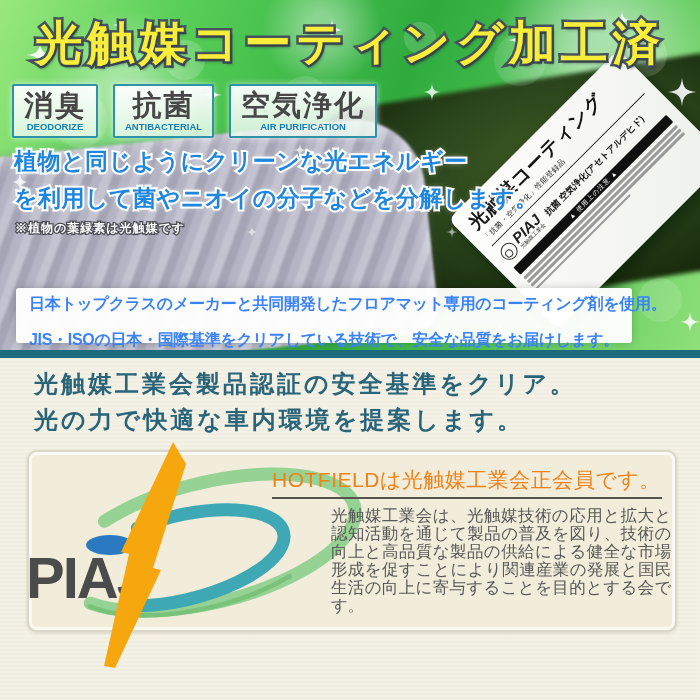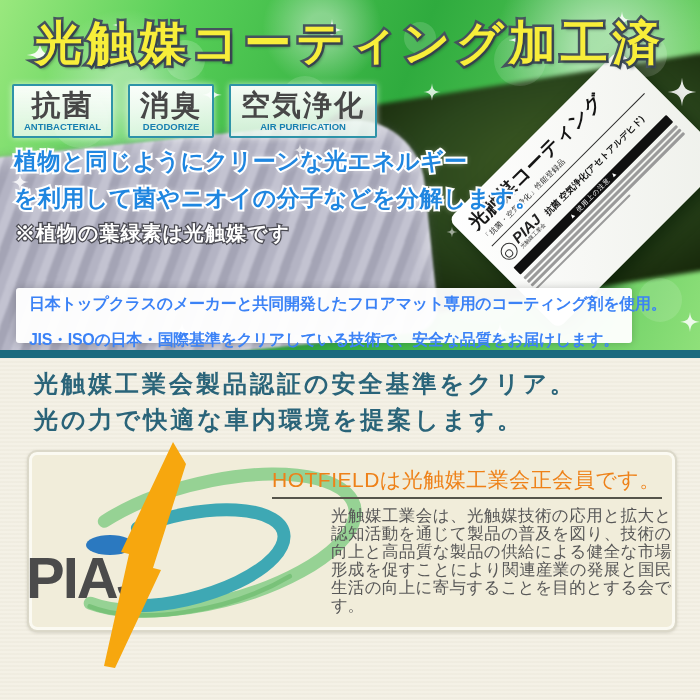--- a/index.html
+++ b/index.html
@@ -34,21 +34,21 @@
     background:linear-gradient(180deg,rgba(255,255,255,.95),rgba(235,250,240,.82));
     box-shadow:0 0 6px rgba(255,255,255,.6);}
   .feature-jp{font-size:29px;font-weight:bold;color:#474747;letter-spacing:2px;line-height:32px;white-space:nowrap;}
   .feature-en{font-size:9.5px;font-weight:bold;color:#177fb0;letter-spacing:0;white-space:nowrap;}
 
   .lead{position:absolute;left:14px;font-size:23px;font-weight:bold;color:#1f86e0;white-space:nowrap;
     -webkit-text-stroke:4px #ffffff;paint-order:stroke fill;letter-spacing:.5px;
     text-shadow:0 0 6px rgba(255,255,255,.9);}
   .lead1{top:146px;}
   .lead2{top:183px;}
-  .note{position:absolute;left:15px;top:220px;font-size:20px;font-weight:bold;color:#ffffff;white-space:nowrap;
+  .note{position:absolute;left:15px;top:220px;font-size:12px;font-weight:bold;color:#ffffff;white-space:nowrap;
     -webkit-text-stroke:2.5px #4a4a52;paint-order:stroke fill;letter-spacing:1px;}
 
   
   .card{position:absolute;left:468px;top:112px;width:240px;height:155px;transform:rotate(-45deg);
     background:linear-gradient(135deg,#ffffff,#eef0ea);border-radius:8px;padding:8px 12px;box-sizing:border-box;
     box-shadow:0 8px 16px rgba(0,20,0,.5);}
   .card-title{font-size:19px;font-weight:bold;color:#151515;letter-spacing:1px;white-space:nowrap;}
   .card-sub{font-size:7.5px;color:#222;margin-top:1px;letter-spacing:.5px;}
   .card-hr{border:none;border-top:1.5px solid #2b2b2b;margin:4px 0 5px;}
   .card-row{display:flex;align-items:center;gap:8px;}
@@ -157,26 +157,26 @@
           <div></div>
           <div></div>
           <div></div>
       </div>
     </div>
 
     <div class="banner-title">光触媒コーティング加工済</div>
 
     <div class="features">
       <div class="feature-box">
+        <div class="feature-jp">消臭</div>
+        <div class="feature-en">DEODORIZE</div>
+      </div>
+      <div class="feature-box">
         <div class="feature-jp">抗菌</div>
         <div class="feature-en">ANTIBACTERIAL</div>
-      </div>
-      <div class="feature-box">
-        <div class="feature-jp">消臭</div>
-        <div class="feature-en">DEODORIZE</div>
       </div>
       <div class="feature-box">
         <div class="feature-jp">空気浄化</div>
         <div class="feature-en">AIR PURIFICATION</div>
       </div>
     </div>
 
     <div class="lead lead1">植物と同じようにクリーンな光エネルギー</div>
     <div class="lead lead2">を利用して菌やニオイの分子などを分解します。</div>
     <div class="note">※植物の葉緑素は光触媒です</div>

